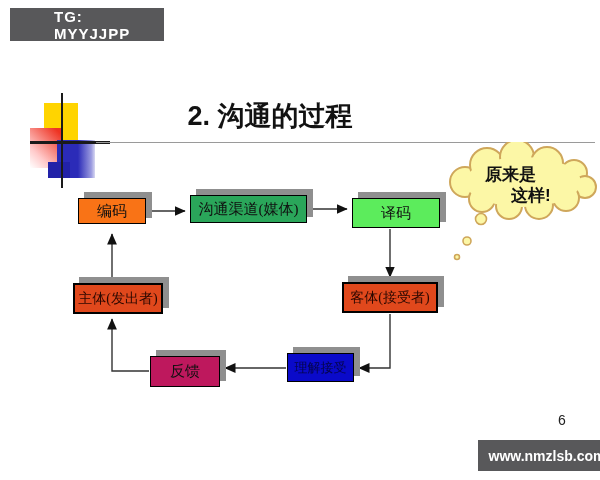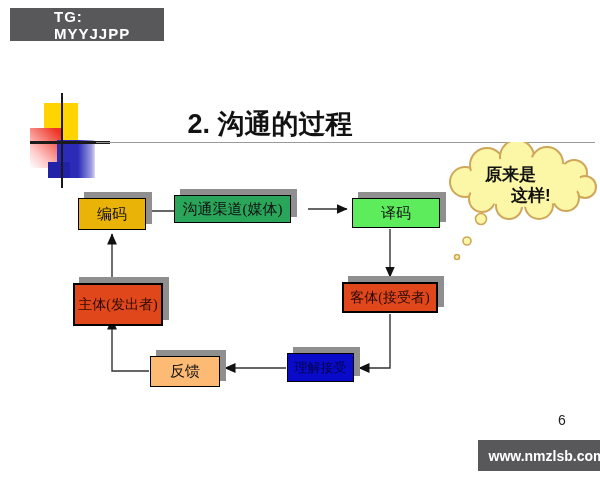--- a/index.html
+++ b/index.html
@@ -8,21 +8,21 @@
     font-family:"Liberation Sans","DejaVu Sans",sans-serif;
   }
   
   .tg-badge{
     position:absolute;left:10px;top:8px;width:110px;height:33px;
     background:#58585a;color:#fff;display:flex;align-items:center;justify-content:center;
     font-weight:bold;font-size:15px;letter-spacing:1px;padding-left:44px;
   }
   
   .title{
-    position:absolute;left:120px;top:106px;width:300px;text-align:center;
+    position:absolute;left:120px;top:98px;width:300px;text-align:center;
     font-size:27px;font-weight:bold;color:#121212;
     font-family:"Liberation Sans","DejaVu Sans",sans-serif;
   }
   
   .sq{position:absolute;}
   .sq-yellow{left:44px;top:103px;width:34px;height:38px;background:#ffd400;}
   .sq-pink{left:30px;top:128px;width:32px;height:40px;
     background:linear-gradient(225deg,#ee3322 10%,#ffc9c9 70%,#ffffff 100%);}
   .sq-blue{left:57px;top:140px;width:38px;height:38px;
     background:linear-gradient(90deg,#2b2bb8 55%,#9a9adf 90%,#d8d8f2 100%);}
@@ -30,27 +30,27 @@
   .vline{position:absolute;left:61px;top:93px;width:2px;height:95px;background:#1a1a1a;}
   .hline-thick{position:absolute;left:30px;top:141px;width:80px;height:3px;background:#1a1a1a;}
   .hline-thin{position:absolute;left:96px;top:142px;width:499px;height:1px;background:#9a9a9a;}
   
   .node{
     position:absolute;display:flex;align-items:center;justify-content:center;
     border:1.6px solid #000;box-shadow:6px -6px 0 0 #8f8f8f;
     font-family:"Liberation Serif","DejaVu Serif",serif;
     font-size:15px;color:#101010;white-space:nowrap;box-sizing:border-box;
   }
-  .node-encode{left:78px;top:198px;width:68px;height:32px;background:#eab308;}
-  .node-channel{left:174px;top:195px;width:117px;height:28px;background:#2aa65a;align-items:center;}
+  .node-encode{left:78px;top:198px;width:68px;height:26px;background:#f97316;}
+  .node-channel{left:190px;top:195px;width:117px;height:28px;background:#2aa65a;align-items:center;}
   .node-decode{left:352px;top:198px;width:88px;height:30px;background:#5cec5c;}
-  .node-sender{left:73px;top:283px;width:90px;height:43px;background:#e0481c;border-width:2px;color:#2a0800;font-size:14px;}
+  .node-sender{left:73px;top:283px;width:90px;height:31px;background:#e0481c;border-width:2px;color:#2a0800;font-size:14px;}
   .node-receiver{left:342px;top:282px;width:96px;height:31px;background:#e0481c;border-width:2px;color:#2a0800;font-size:14px;}
   .node-understand{left:287px;top:353px;width:67px;height:29px;background:#0a0aca;color:#05054a;font-size:13px;}
-  .node-feedback{left:150px;top:356px;width:70px;height:31px;background:#fdba74;}
+  .node-feedback{left:150px;top:356px;width:70px;height:31px;background:#be185d;}
   
   .connectors{position:absolute;left:0;top:0;width:600px;height:480px;pointer-events:none;}
   
   .cloud{position:absolute;left:435px;top:142px;width:165px;height:130px;}
   .cloud text{
     font-family:"Liberation Sans","DejaVu Sans",sans-serif;
     font-weight:bold;font-size:17px;fill:#111;
   }
   
   .page-number{position:absolute;left:552px;top:412px;width:20px;text-align:center;

